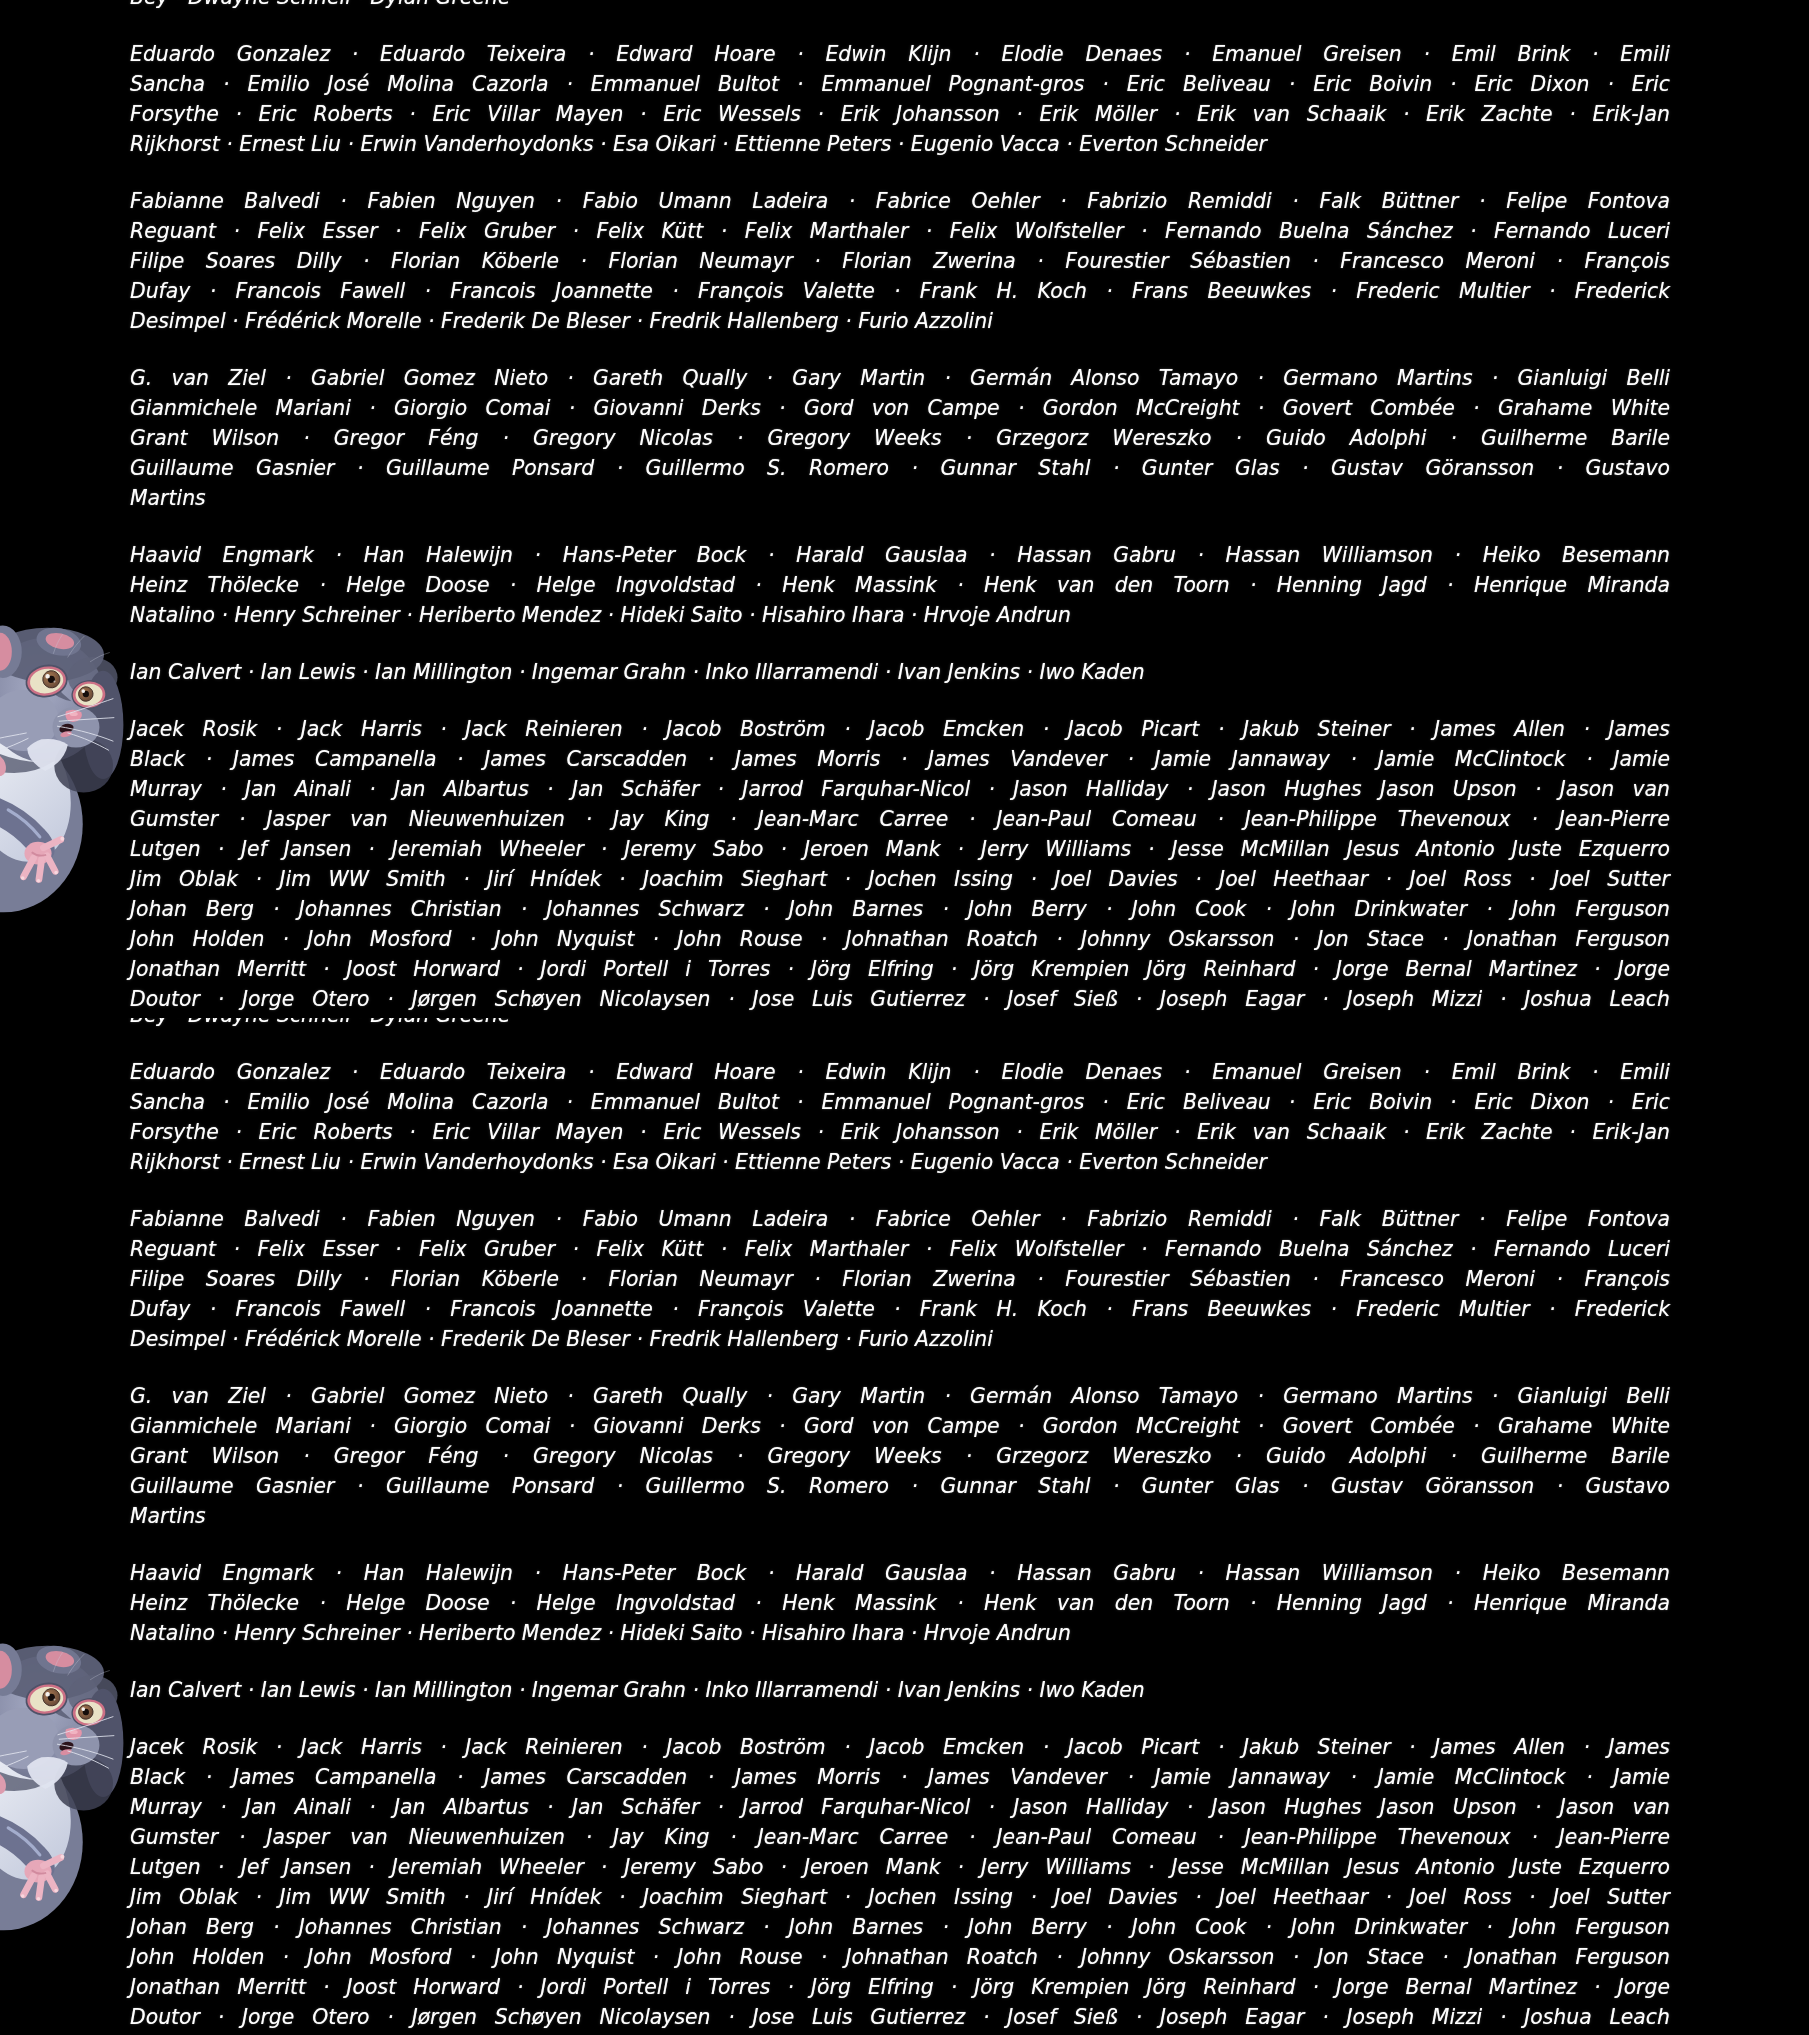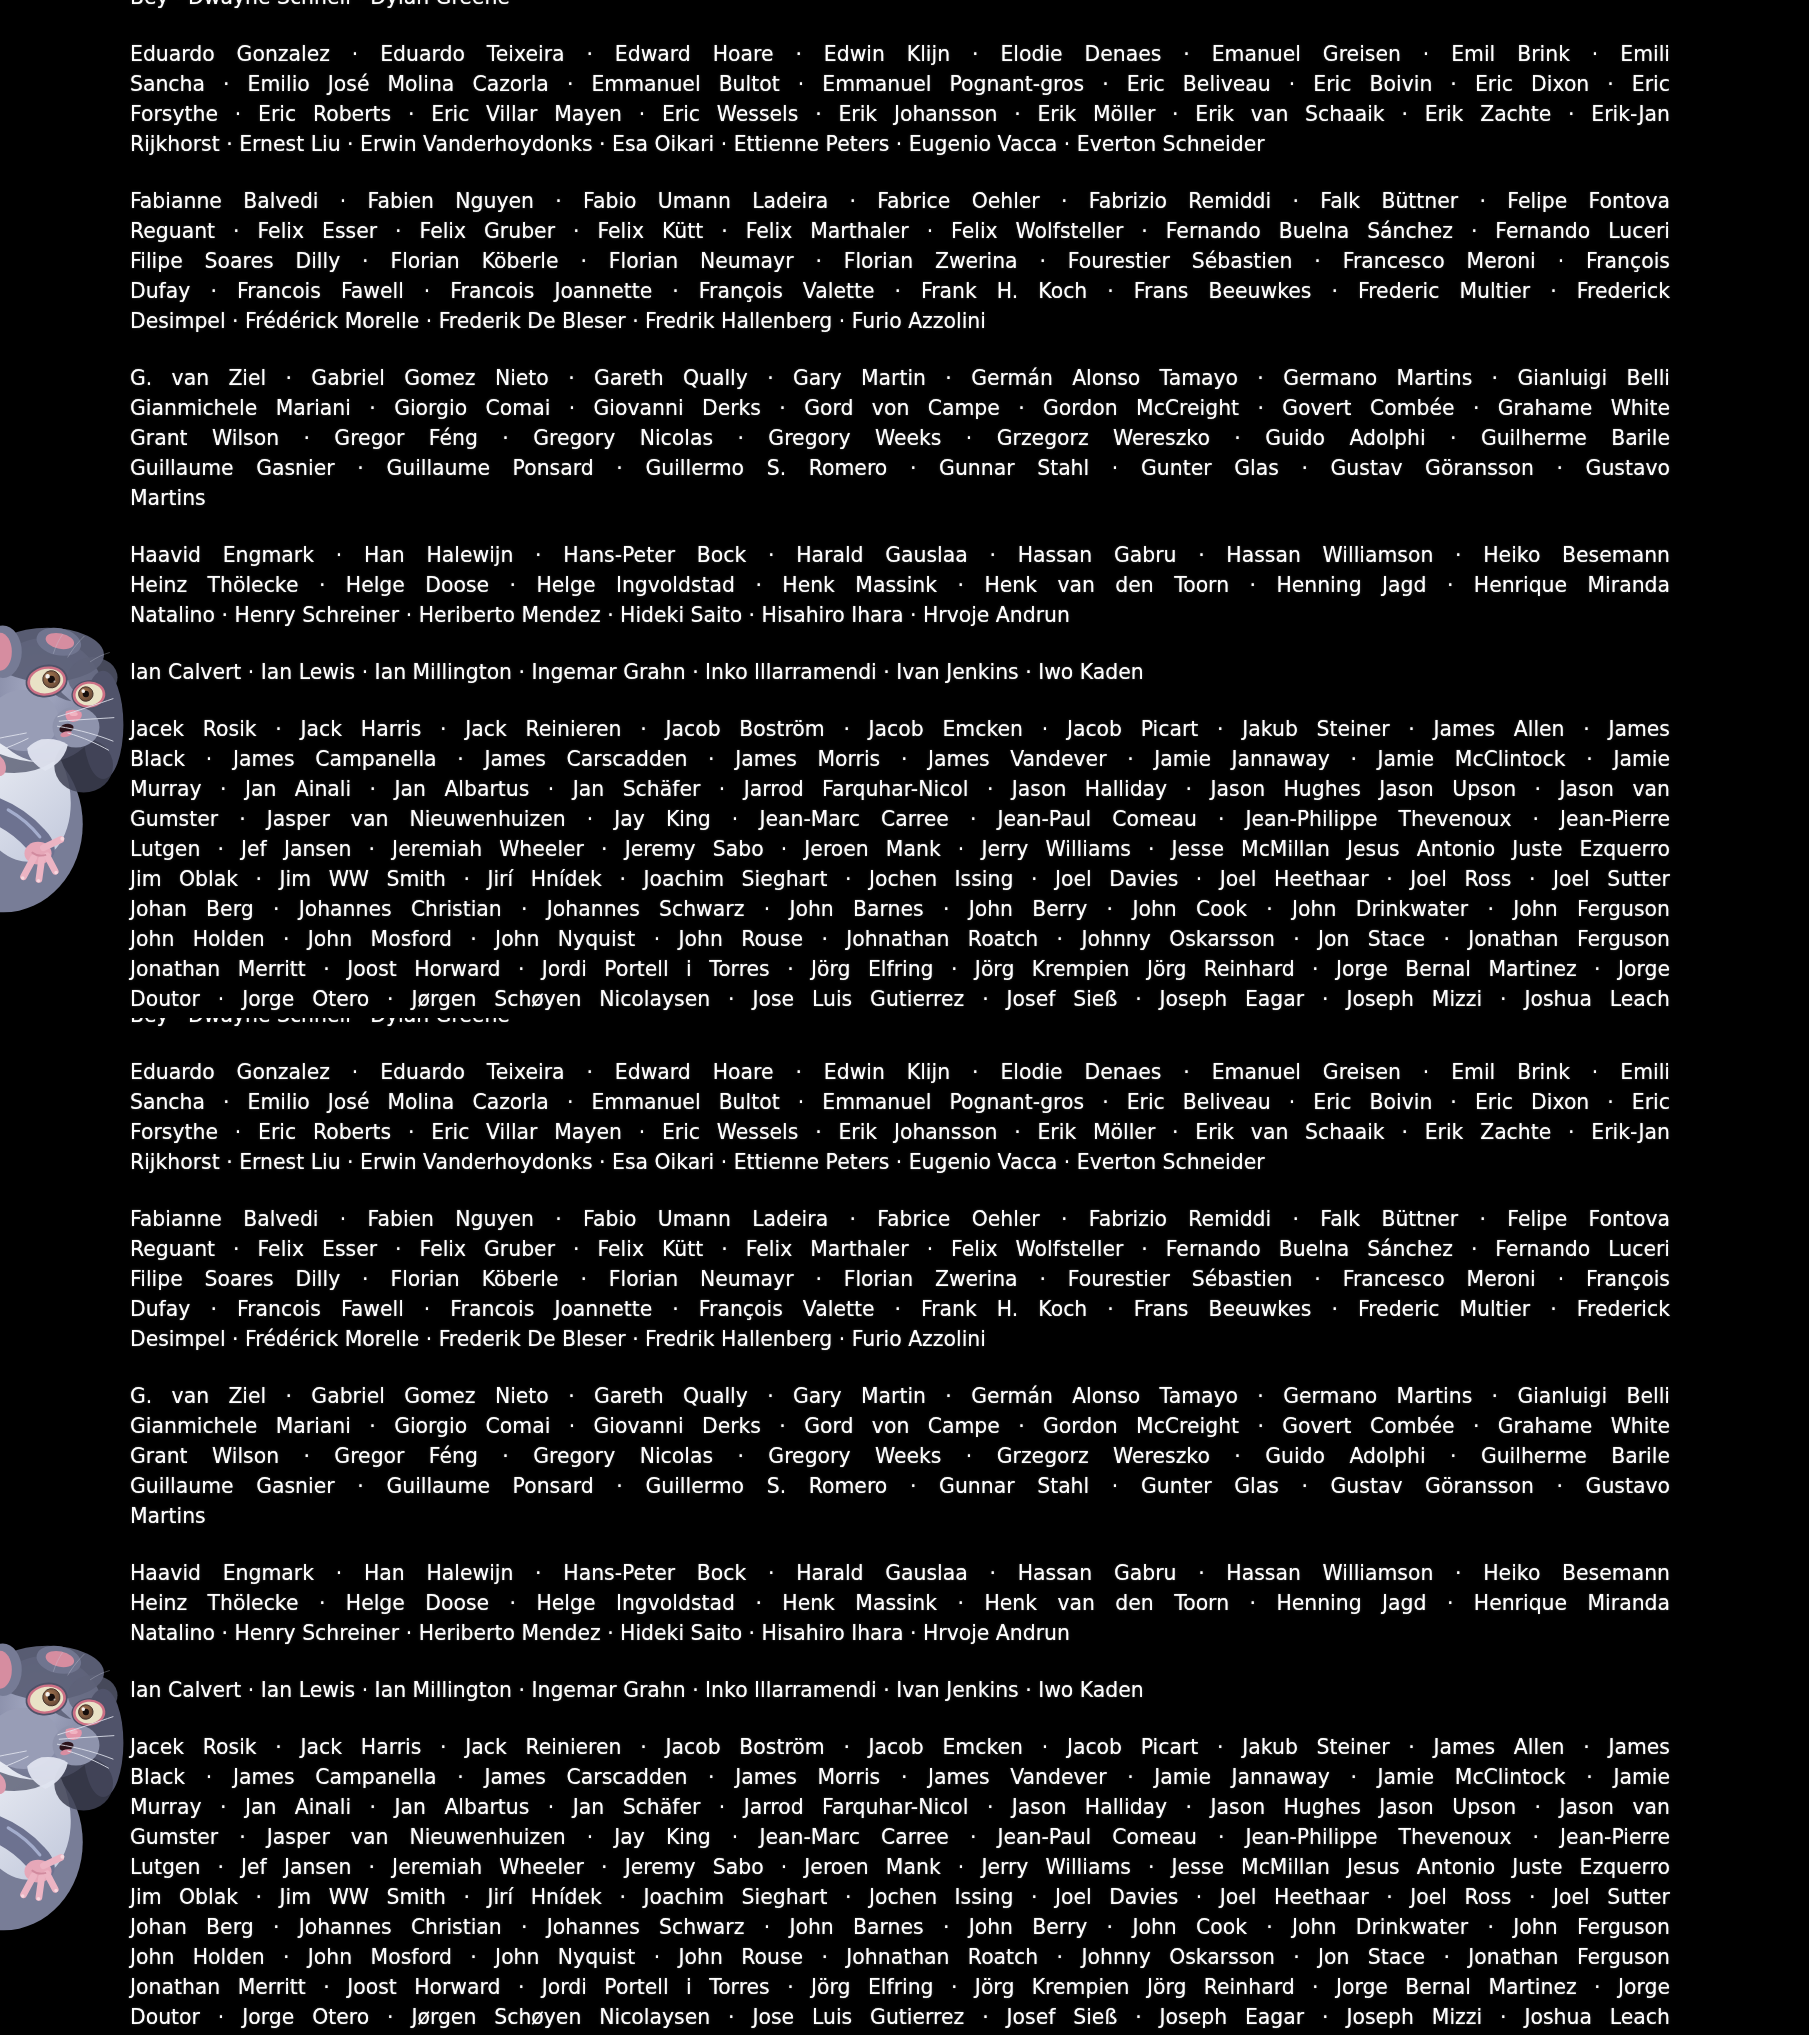--- a/index.html
+++ b/index.html
@@ -9,20 +9,21 @@
   body {
     width: 1809px; height: 2035px;
     overflow: hidden;
     font-family: "DejaVu Sans", "Liberation Sans", sans-serif;
   }
   .tile {
     position: relative;
     width: 1809px; height: 1018px;
     overflow: hidden;
     background: var(--bg, #000);
+    font-style: italic;
   }
   .credits {
     position: absolute;
     left: 130px; top: -17.6px;
     width: 1540px;
   }
   .para { margin: 0 0 27px 0; }
   .line {
     color: var(--text-color, #fff);
     font-size: 20.4px;

